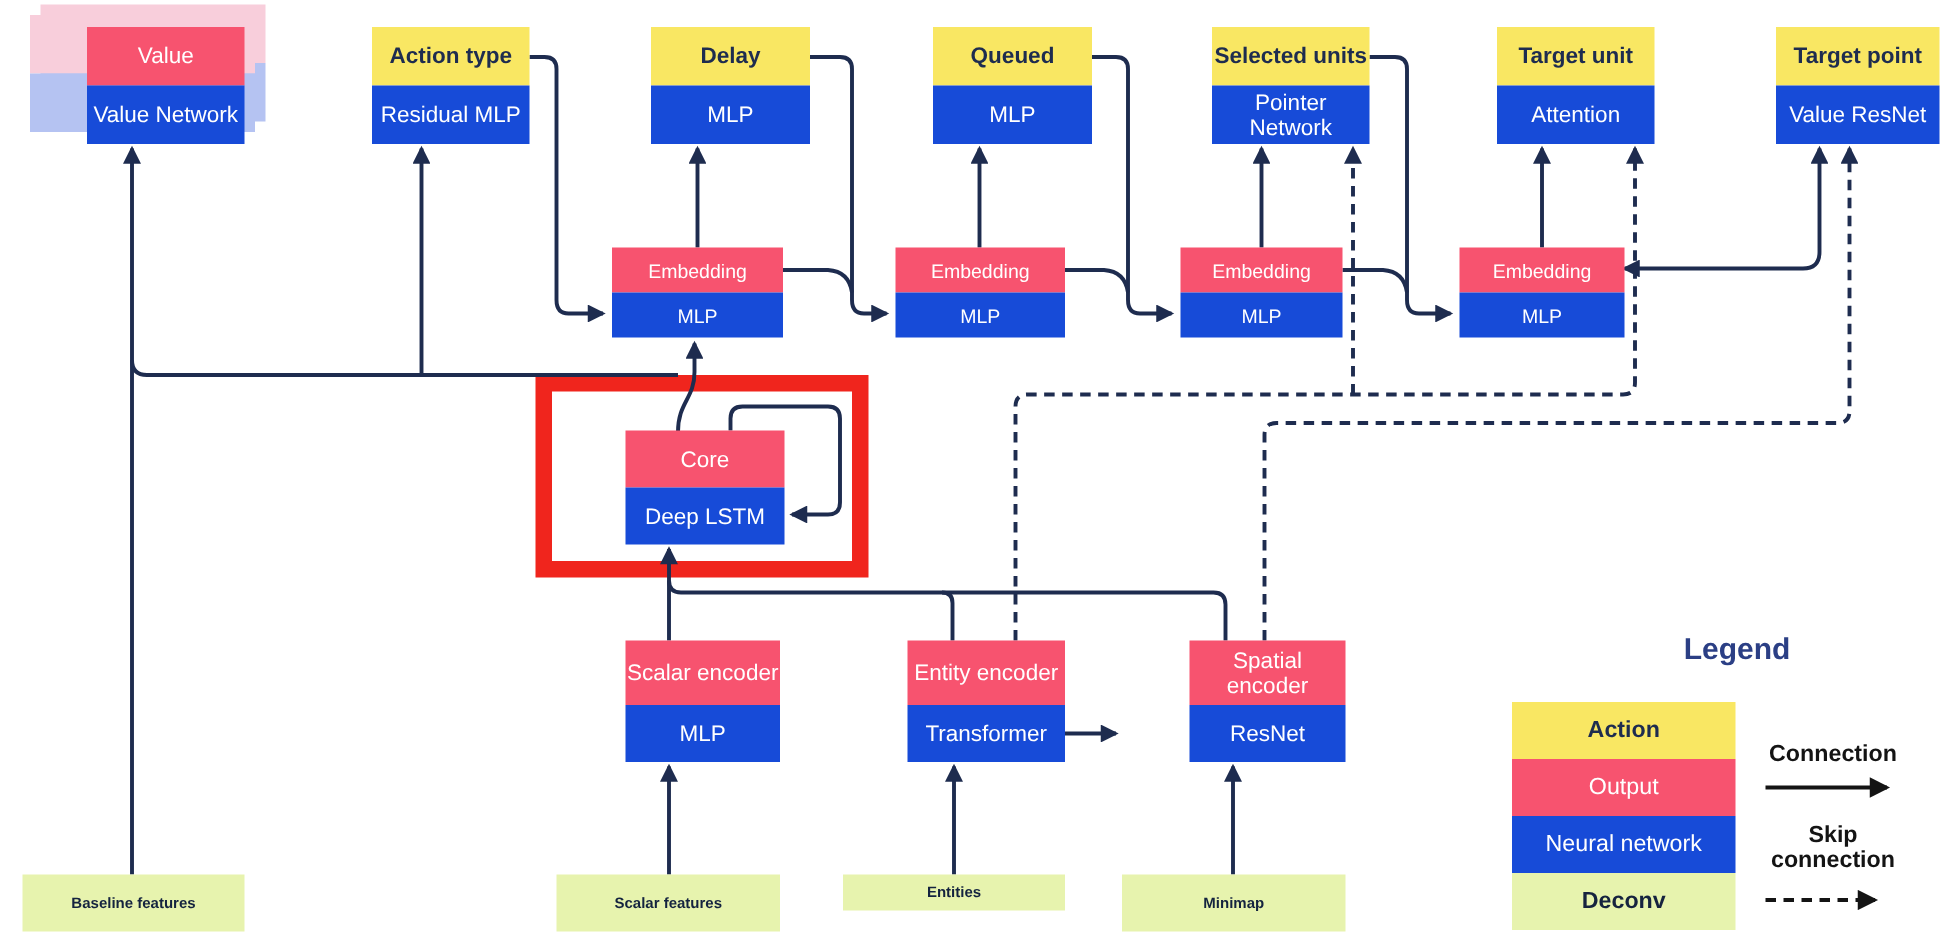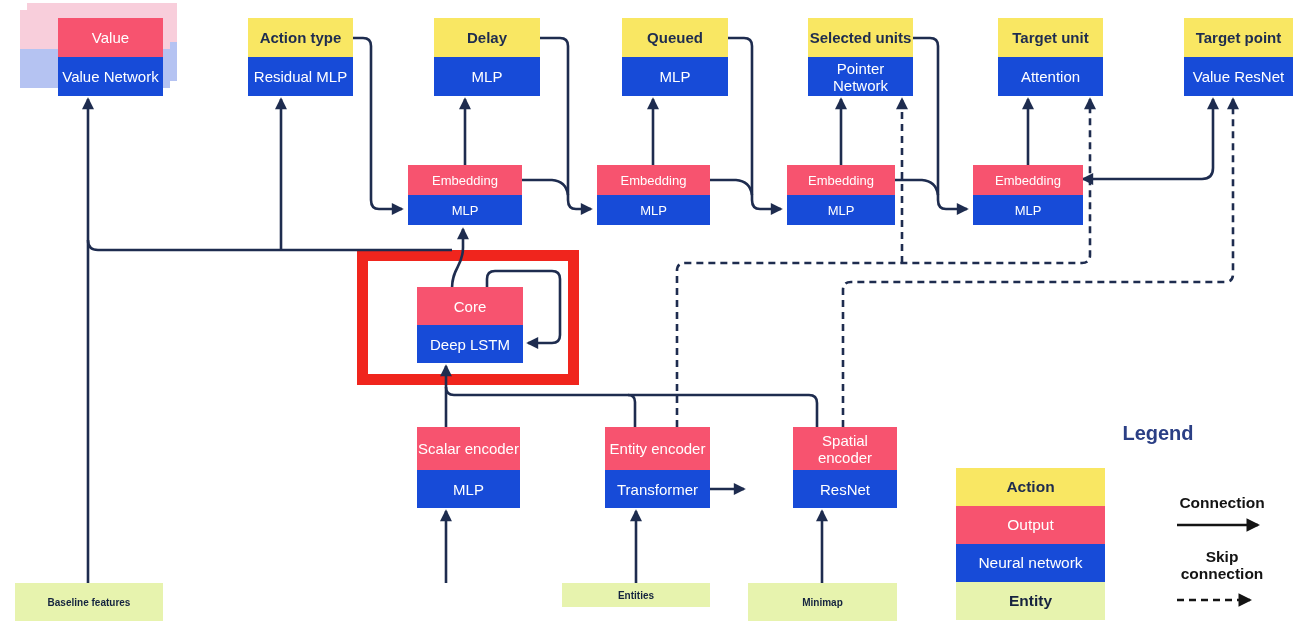--- a/index.html
+++ b/index.html
@@ -21,21 +21,21 @@
   .input-node{position:absolute;background:#E7F3AE;color:#14233F;font-weight:700;font-size:10px;
     display:flex;align-items:center;justify-content:center;box-sizing:border-box;}
 
   .highlight{position:absolute;left:357px;top:250px;width:222px;height:135px;
     border:11px solid #F0251D;box-sizing:border-box;}
 
   svg.lines{position:absolute;left:0;top:0;width:1297px;height:627px;pointer-events:none;}
 
   .legend-title{position:absolute;left:1068px;top:422px;width:180px;text-align:center;
     font-size:20px;font-weight:600;color:#2B3F85;}
-  .legend-stack{position:absolute;left:956px;top:468px;width:149px;}
+  .legend-stack{position:absolute;left:1008px;top:468px;width:149px;}
   .legend-row{height:38px;display:flex;align-items:center;justify-content:center;font-size:15.5px;}
   .sw-action{background:#F9E763;color:#1E2C4F;font-weight:600;}
   .sw-output{background:#F7536F;color:#ffffff;font-weight:500;}
   .sw-net{background:#174BD8;color:#ffffff;font-weight:500;}
   .sw-input{background:#E7F3AE;color:#16233F;font-weight:600;}
   .legend-conn{position:absolute;left:1162px;top:494px;width:120px;text-align:center;
     font-size:15.5px;font-weight:600;color:#141414;}
   .legend-skip{position:absolute;left:1167px;top:548px;width:110px;text-align:center;
     font-size:15.5px;font-weight:600;color:#141414;line-height:17px;}
 </style>
@@ -162,26 +162,27 @@
   <div class="node fs15" style="left:560px;top:427px;width:150px;height:81px;">
     <div class="seg hdr-output" style="height:43px;">Entity encoder</div>
     <div class="seg body-net" style="height:38px;">Transformer</div>
   </div>
   <div class="node fs15" style="left:748px;top:427px;width:149px;height:81px;">
     <div class="seg hdr-output" style="height:43px;">Spatial encoder</div>
     <div class="seg body-net" style="height:38px;">ResNet</div>
   </div>
 
   <div class="input-node" style="left:15px;top:583px;width:148px;height:38px;">Baseline features</div>
+  <div class="input-node" style="left:371px;top:583px;width:149px;height:38px;">Scalar features</div>
   <div class="input-node" style="left:562px;top:583px;width:148px;height:24px;">Entities</div>
   <div class="input-node" style="left:748px;top:583px;width:149px;height:38px;">Minimap</div>
 
   <div class="legend-title">Legend</div>
   <div class="legend-stack">
     <div class="legend-row sw-action">Action</div>
     <div class="legend-row sw-output">Output</div>
     <div class="legend-row sw-net">Neural network</div>
-    <div class="legend-row sw-input">Entity</div>
+    <div class="legend-row sw-input">Deconv</div>
   </div>
   <div class="legend-conn">Connection</div>
   <div class="legend-skip">Skip connection</div>
 
 </div>
 
 </body></html>

